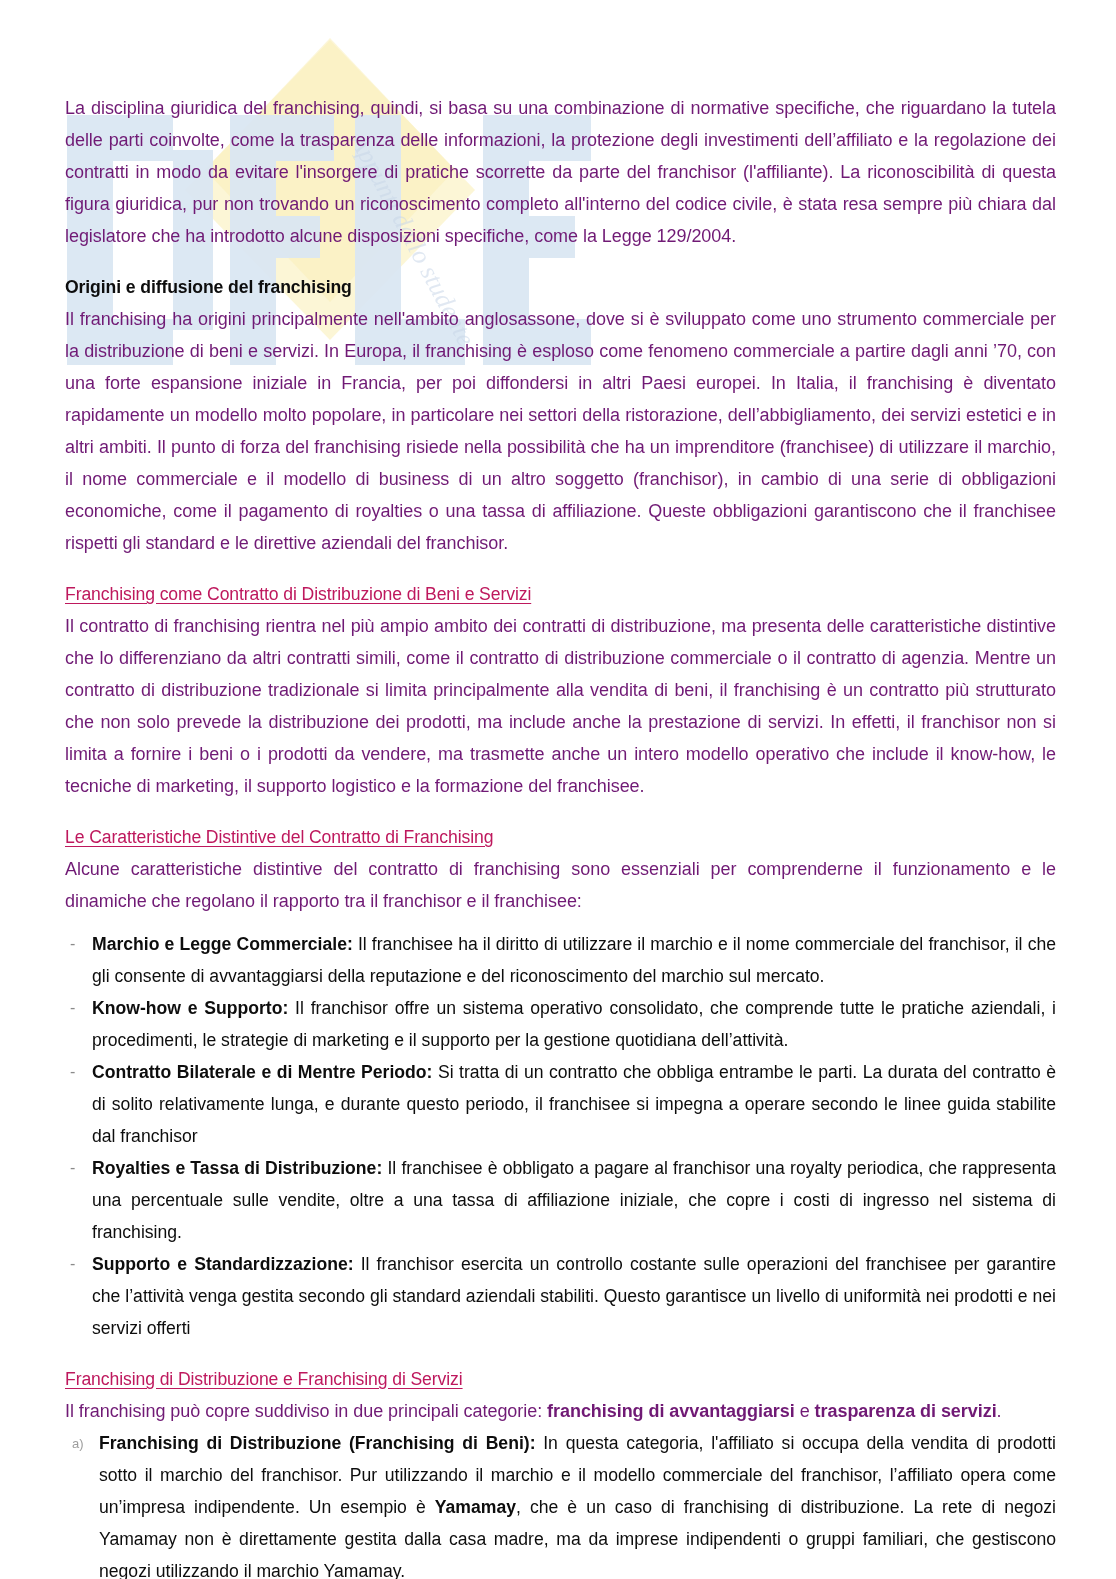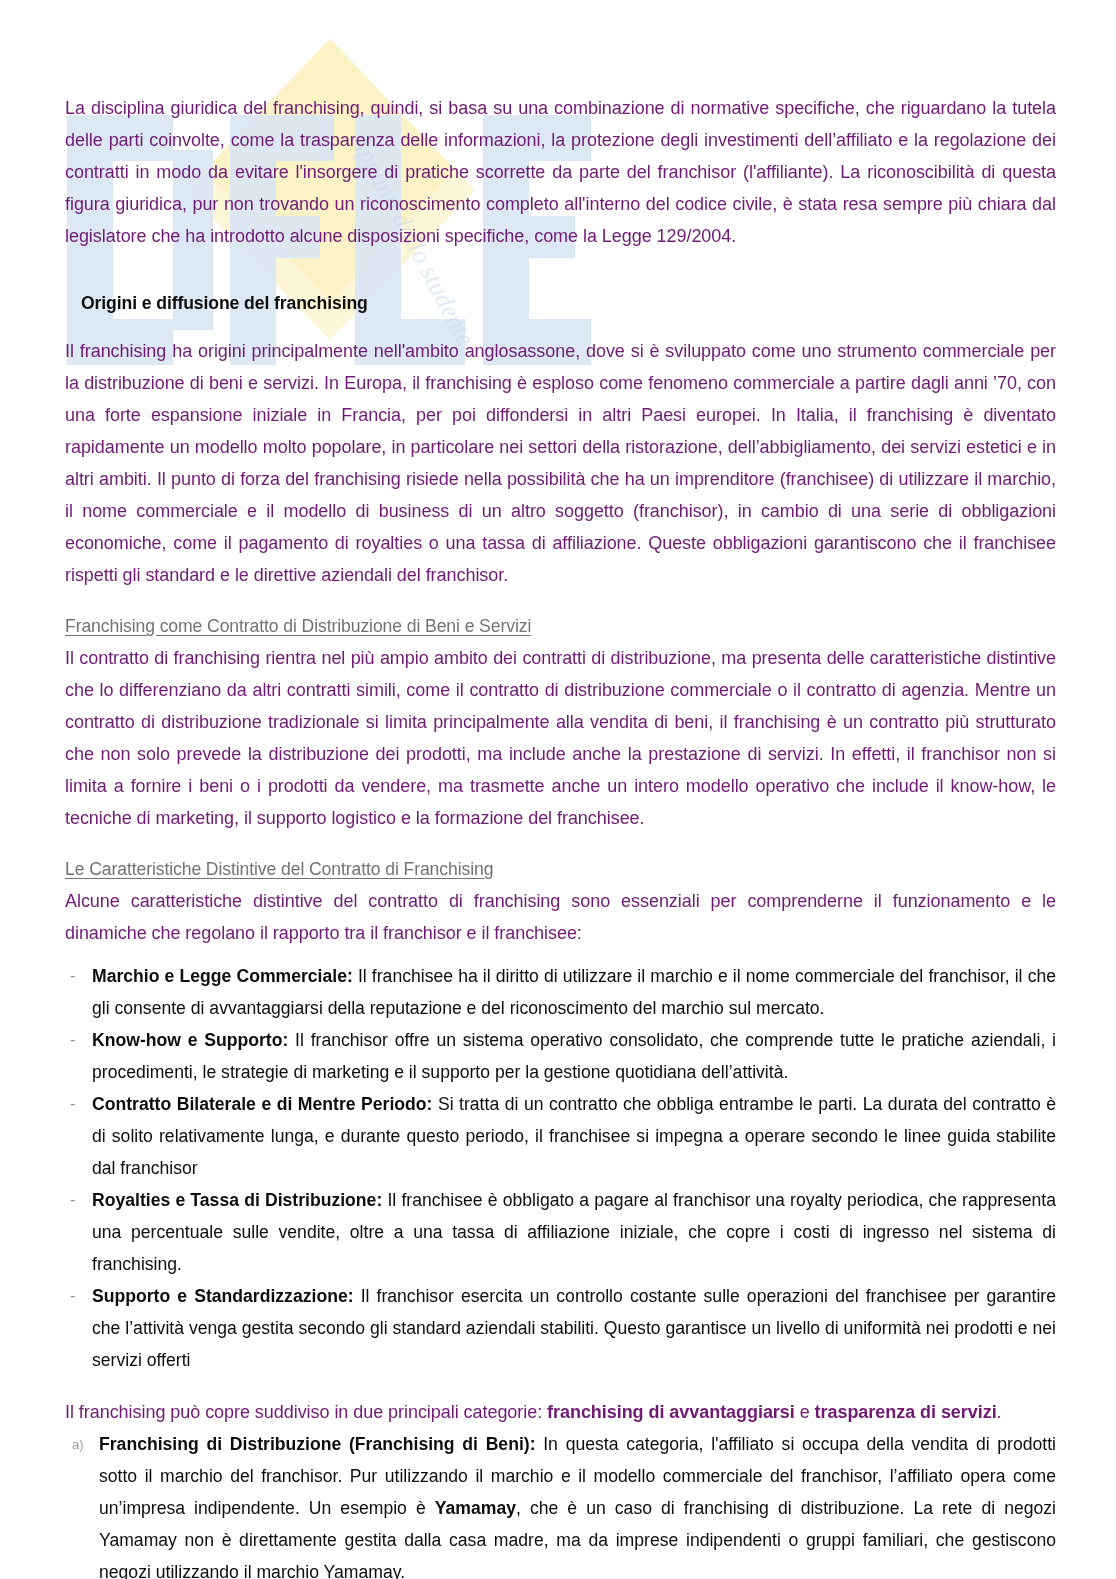--- a/index.html
+++ b/index.html
@@ -48,34 +48,34 @@
     color: #701a75;
     text-align: justify;
     text-justify: inter-word;
     letter-spacing: -0.05px;
   }
 
   .blockgap { height: 20px; }
   .smallgap { height: 11px; }
 
   h3.bold-head {
-    margin: 16px;
+    margin: 0;
     font-size: 17.6px;
     line-height: 31px;
     font-weight: bold;
     color: #0d0d0d;
     letter-spacing: -0.1px;
   }
 
   h3.underline-head {
     margin: 0;
     font-size: 17.6px;
     line-height: 31px;
     font-weight: normal;
-    color: #737373;
+    color: #be185d;
     text-decoration: underline;
     text-underline-offset: 3px;
     letter-spacing: -0.1px;
     display: inline-block;
   }
   .head-wrap { line-height: 31px; }
 
   b, strong { font-weight: bold; }
 
   
@@ -205,20 +205,23 @@
         <b>Royalties e Tassa di Distribuzione:</b><span> Il franchisee è obbligato a pagare al franchisor una royalty periodica, che rappresenta una percentuale sulle vendite, oltre a una tassa di affiliazione iniziale, che copre i costi di ingresso nel sistema di franchising.</span>
       </li>
       <li>
         <span class="dash-marker">-</span>
         <b>Supporto e Standardizzazione:</b><span> Il franchisor esercita un controllo costante sulle operazioni del franchisee per garantire che l’attività venga gestita secondo gli standard aziendali stabiliti. Questo garantisce un livello di uniformità nei prodotti e nei servizi offerti</span>
       </li>
     </ul>
 
     <div class="blockgap"></div>
 
+    <div class="head-wrap">
+      <h3 class="underline-head">Franchising di Distribuzione e Franchising di Servizi</h3>
+    </div>
 
     <p class="para nojustify"><span>Il franchising può copre suddiviso in due principali categorie: </span><b>franchising di avvantaggiarsi</b><span> e </span><b>trasparenza di servizi</b><span>.</span></p>
 
     <ol class="alpha-list">
       <li>
         <span class="alpha-marker">a)</span>
         <b>Franchising di Distribuzione (Franchising di Beni):</b><span> In questa categoria, l'affiliato si occupa della vendita di prodotti sotto il marchio del franchisor. Pur utilizzando il marchio e il modello commerciale del franchisor, l’affiliato opera come un’impresa indipendente. Un esempio è </span><b>Yamamay</b><span>, che è un caso di franchising di distribuzione. La rete di negozi Yamamay non è direttamente gestita dalla casa madre, ma da imprese indipendenti o gruppi familiari, che gestiscono negozi utilizzando il marchio Yamamay.</span>
         
       </li>
     </ol>

